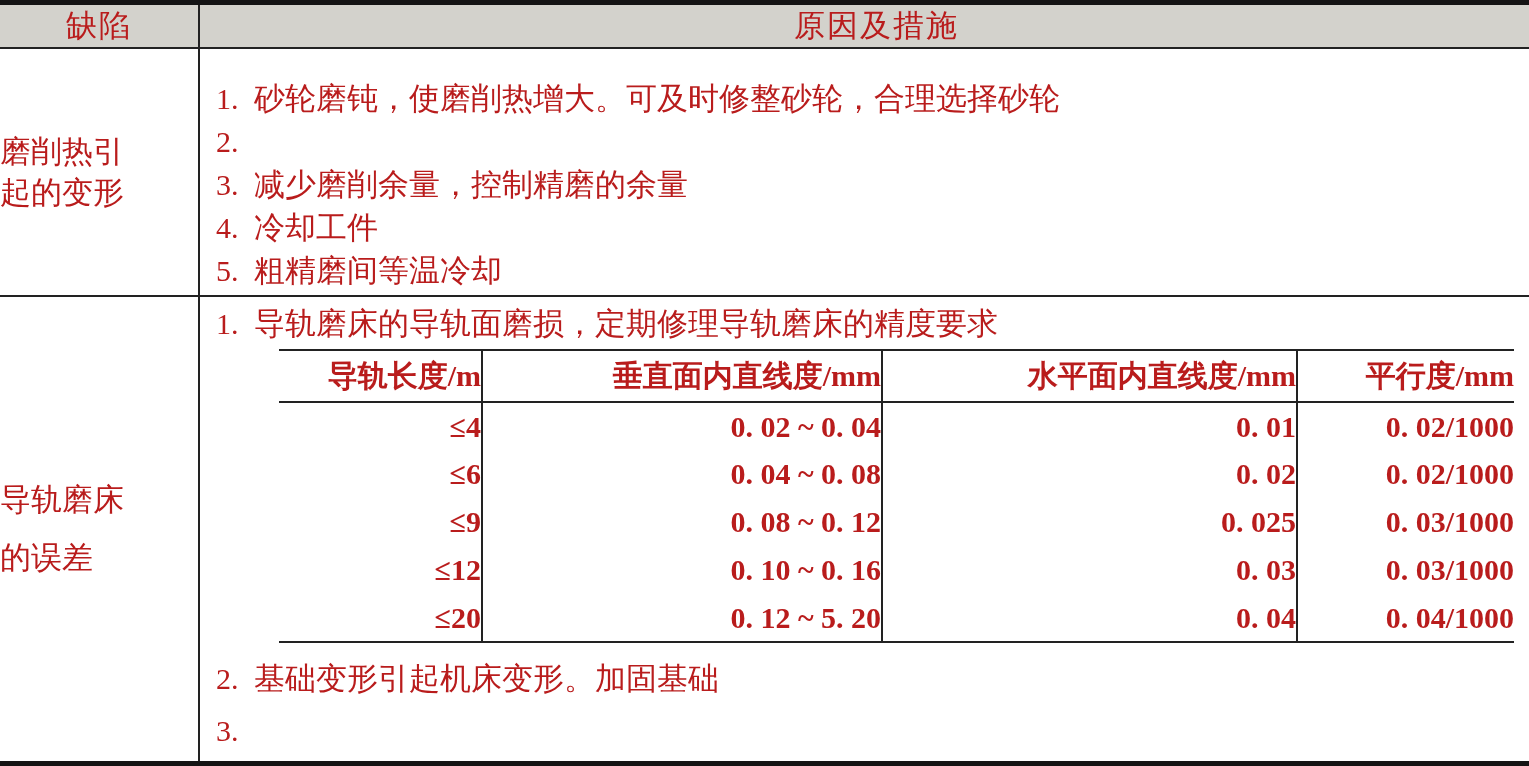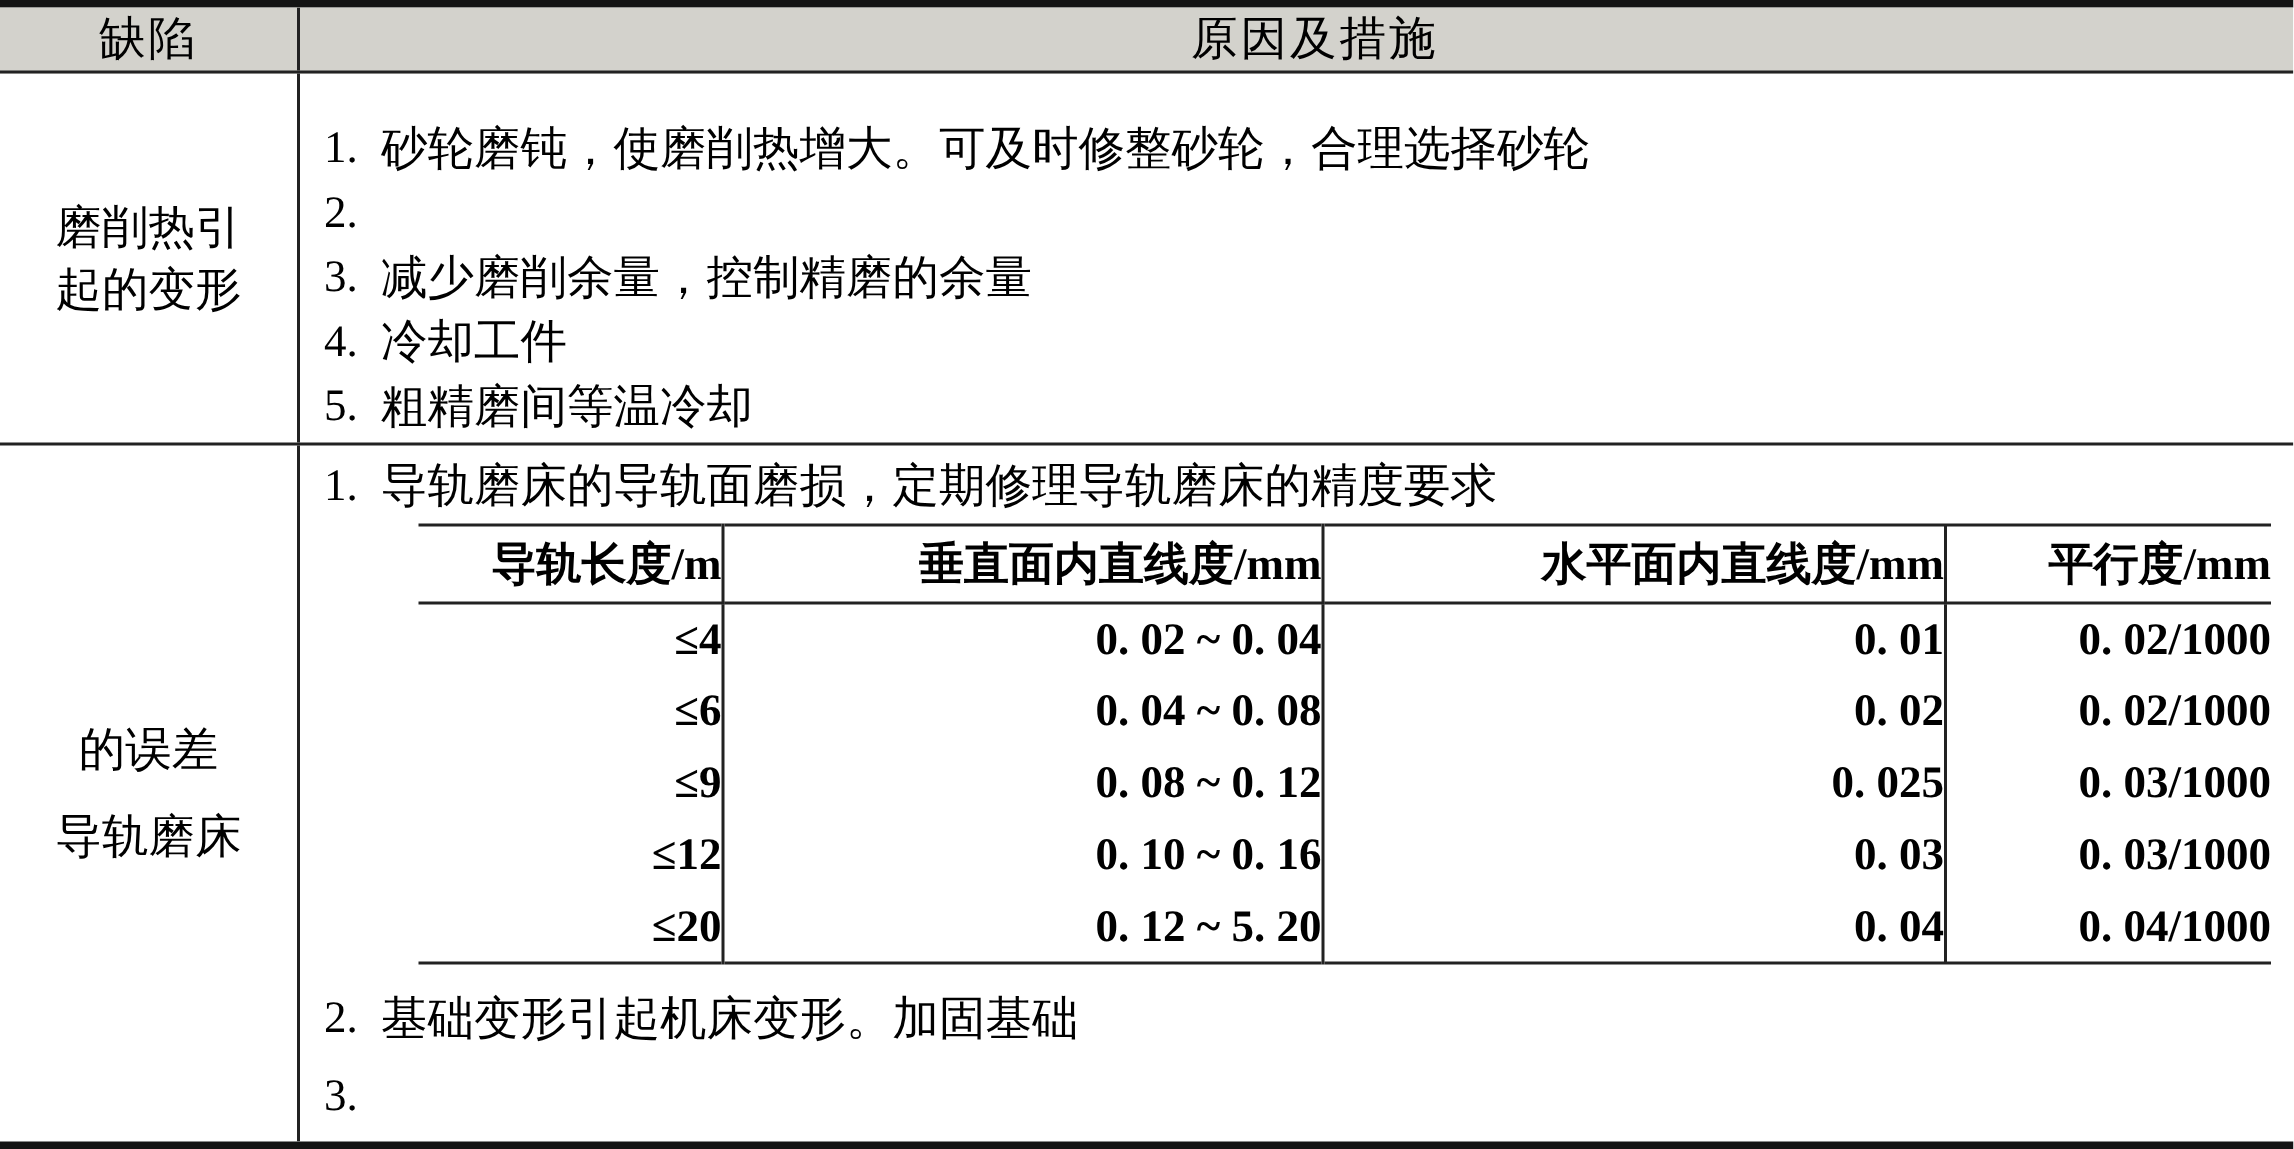--- a/index.html
+++ b/index.html
@@ -8,21 +8,21 @@
     background: #ffffff;
   }
   .doc {
     position: relative;
     width: 1529px;
     height: 766px;
     box-sizing: border-box;
     border-top: 5px solid #141414;
     border-bottom: 5px solid #141414;
     background: #ffffff;
-    color: #000000;
+    color: #b91c1c;
     font-family: "Liberation Serif", "DejaVu Serif", serif;
     display: flex;
     flex-direction: column;
     overflow: hidden;
   }
   
   .header-row {
     flex: none;
     height: 42px;
     display: flex;
@@ -62,21 +62,21 @@
   .row-2 {
     flex: 1;
   }
   .defect-cell {
     flex: none;
     width: 200px;
     box-sizing: border-box;
     border-right: 2px solid #222222;
     display: flex;
     flex-direction: column;
-    align-items: center;
+    align-items: flex-start;
     justify-content: center;
     font-size: 31px;
   }
   .row-1 .defect-cell .defect-line { line-height: 41px; }
   .row-2 .defect-cell .defect-line { line-height: 58px; }
   .content-cell {
     flex: 1;
     box-sizing: border-box;
     padding-left: 16px;
     overflow: hidden;
@@ -170,22 +170,22 @@
       </div>
       <div class="item">
         <span class="num">5.</span>
         <span class="txt">粗精磨间等温冷却</span>
       </div>
     </div>
   </div>
 
   <div class="body-row row-2">
     <div class="defect-cell">
+      <span class="defect-line">导轨磨床</span>
       <span class="defect-line">的误差</span>
-      <span class="defect-line">导轨磨床</span>
     </div>
     <div class="content-cell">
 
       <div class="item">
         <span class="num">1.</span>
         <span class="txt">导轨磨床的导轨面磨损，定期修理导轨磨床的精度要求</span>
       </div>
 
       <table class="inner-table">
         <colgroup>

